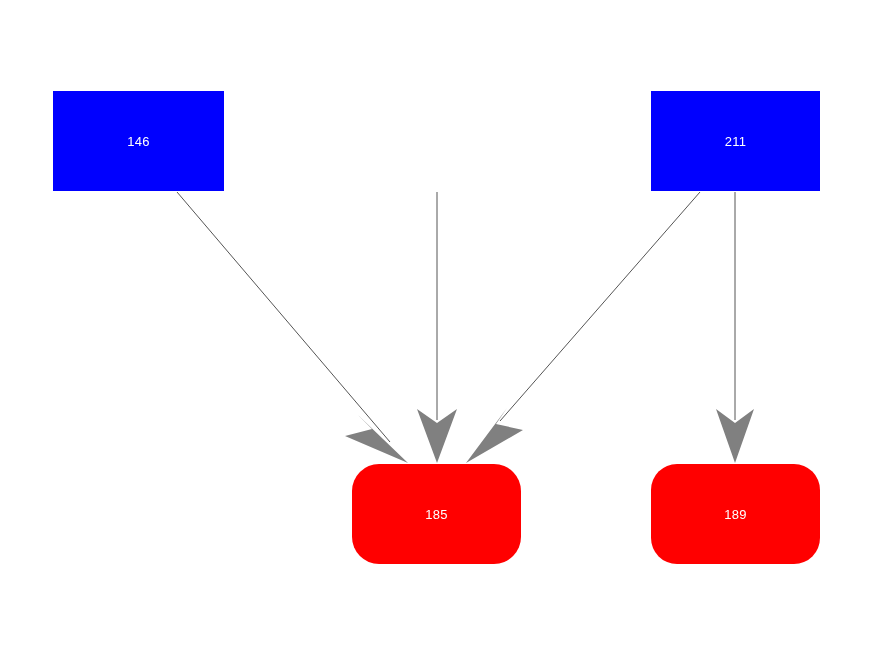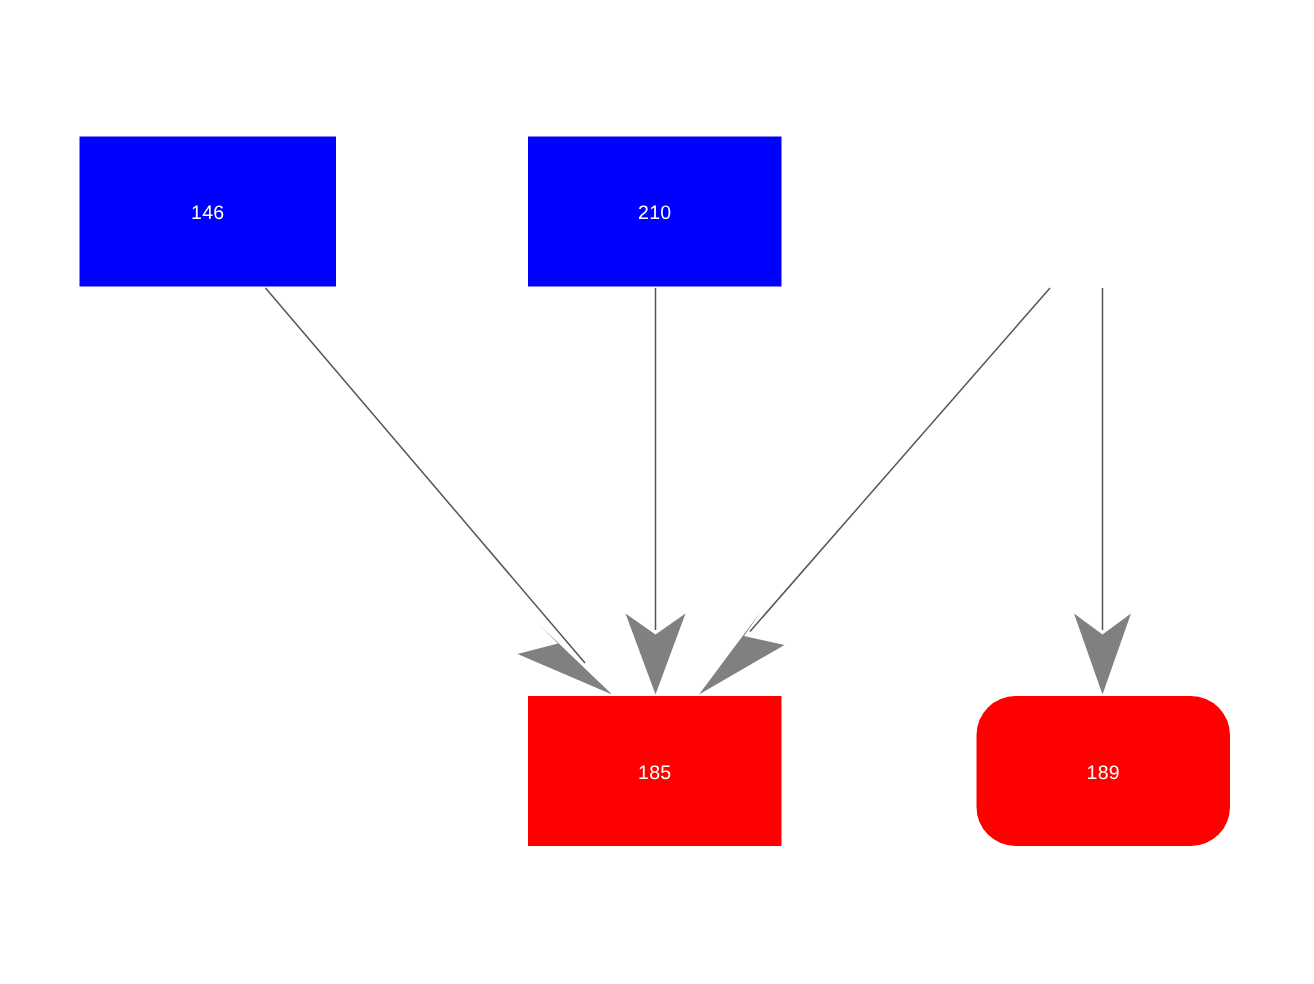--- a/index.html
+++ b/index.html
@@ -68,26 +68,26 @@
     <g>
       <line x1="735" y1="192" x2="735" y2="420" stroke="#555555" stroke-width="1"></line>
       <polygon fill="#808080" points="735,463 716,409 735,423 754,409"></polygon>
     </g>
   </svg>
 
   <div class="node" style="left:53px; top:91px; width:171px; height:100px; background:#0000ff;">
     <span class="node-label">146</span>
   </div>
 
-  <div class="node" style="left:352px; top:91px; width:169px; height:100px; background:#0000ff;">
-    <span class="node-label">210</span>
+
+  <div class="node" style="left:651px; top:91px; width:169px; height:100px; background:#0000ff;">
+    <span class="node-label">211</span>
   </div>
 
-
-  <div class="node" style="left:352px; top:464px; width:169px; height:100px; background:#ff0000;">
+  <div class="node" style="left:352px; top:464px; width:169px; height:100px; background:#ff0000;border-radius:27px;">
     <span class="node-label">185</span>
   </div>
 
   <div class="node" style="left:651px; top:464px; width:169px; height:100px; background:#ff0000;border-radius:26px;">
     <span class="node-label">189</span>
   </div>
 
 </div>
 
 </body></html>

